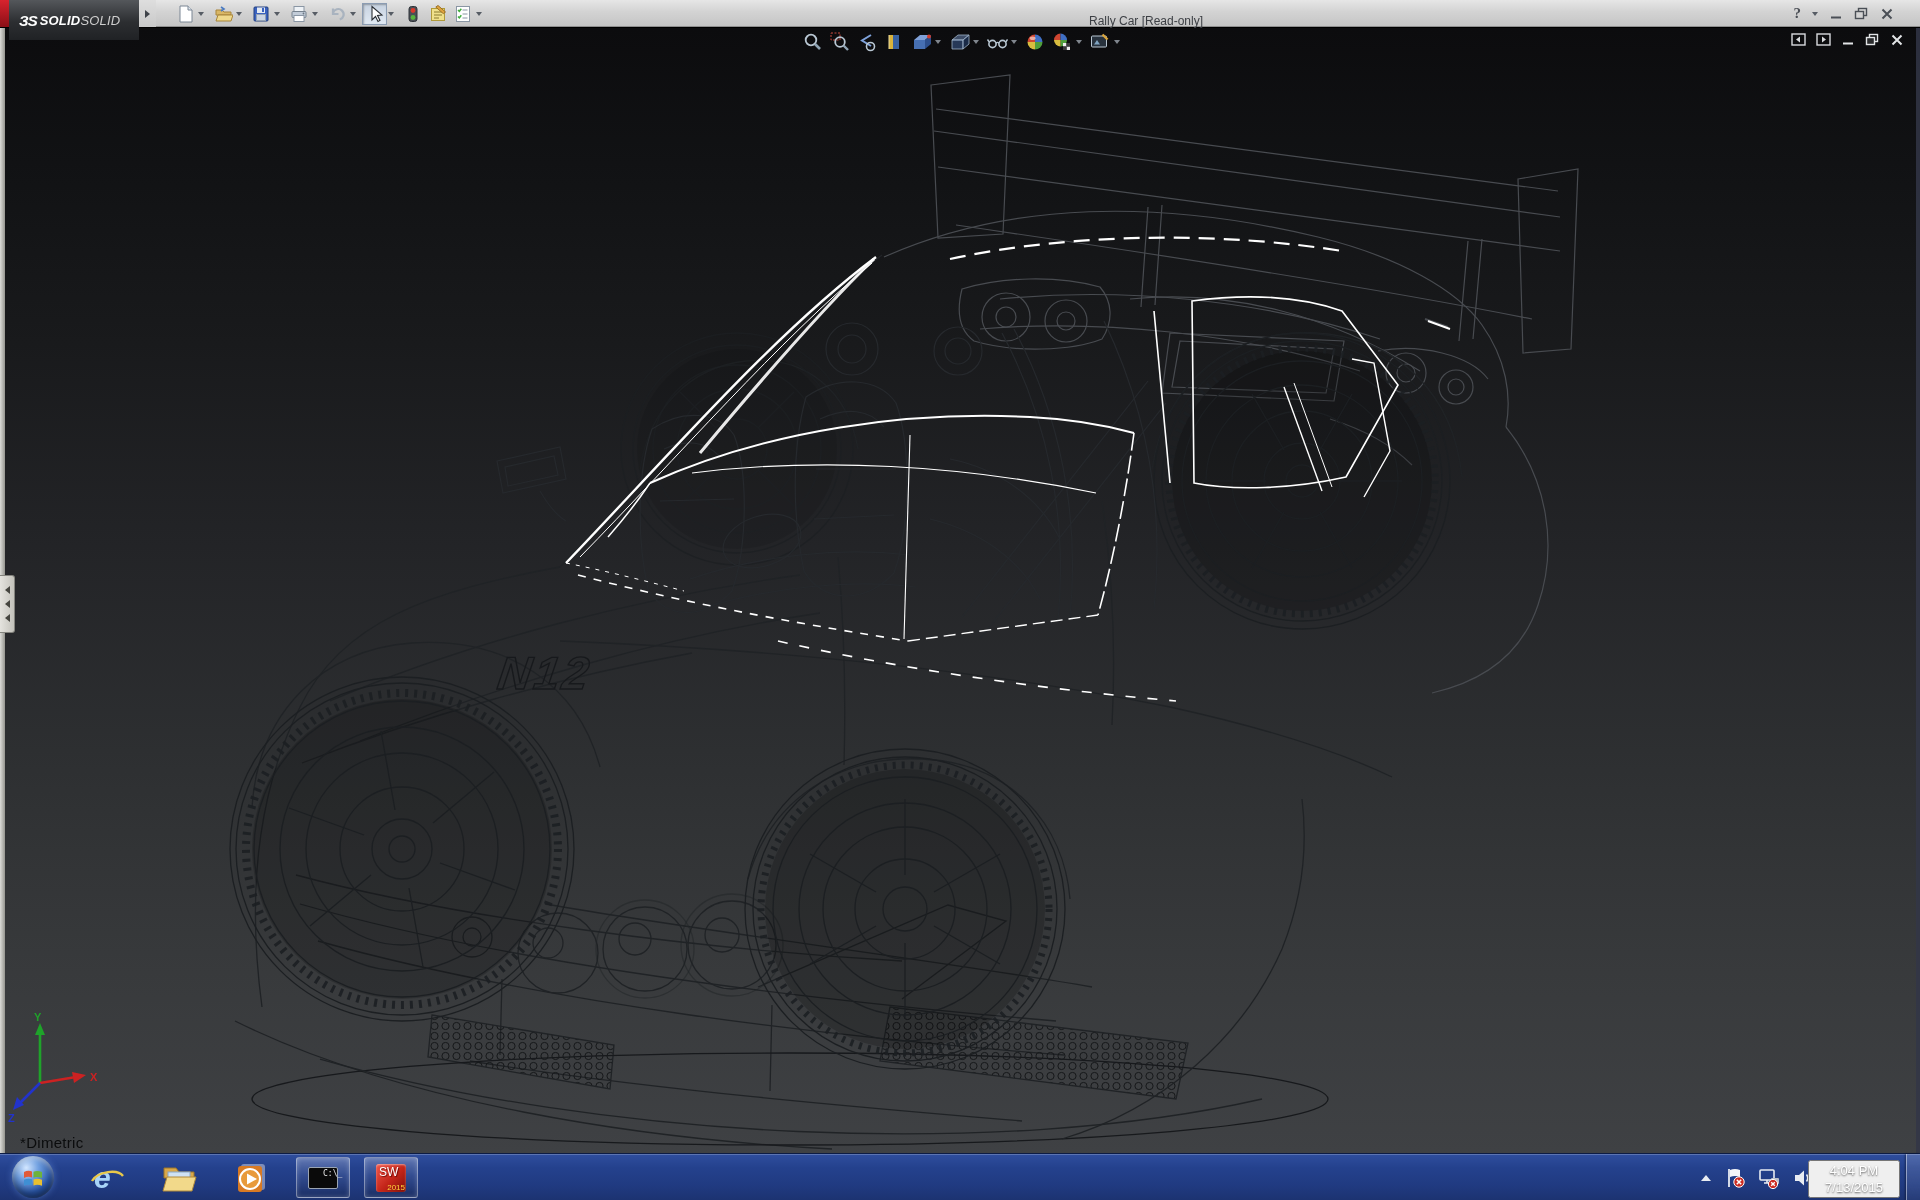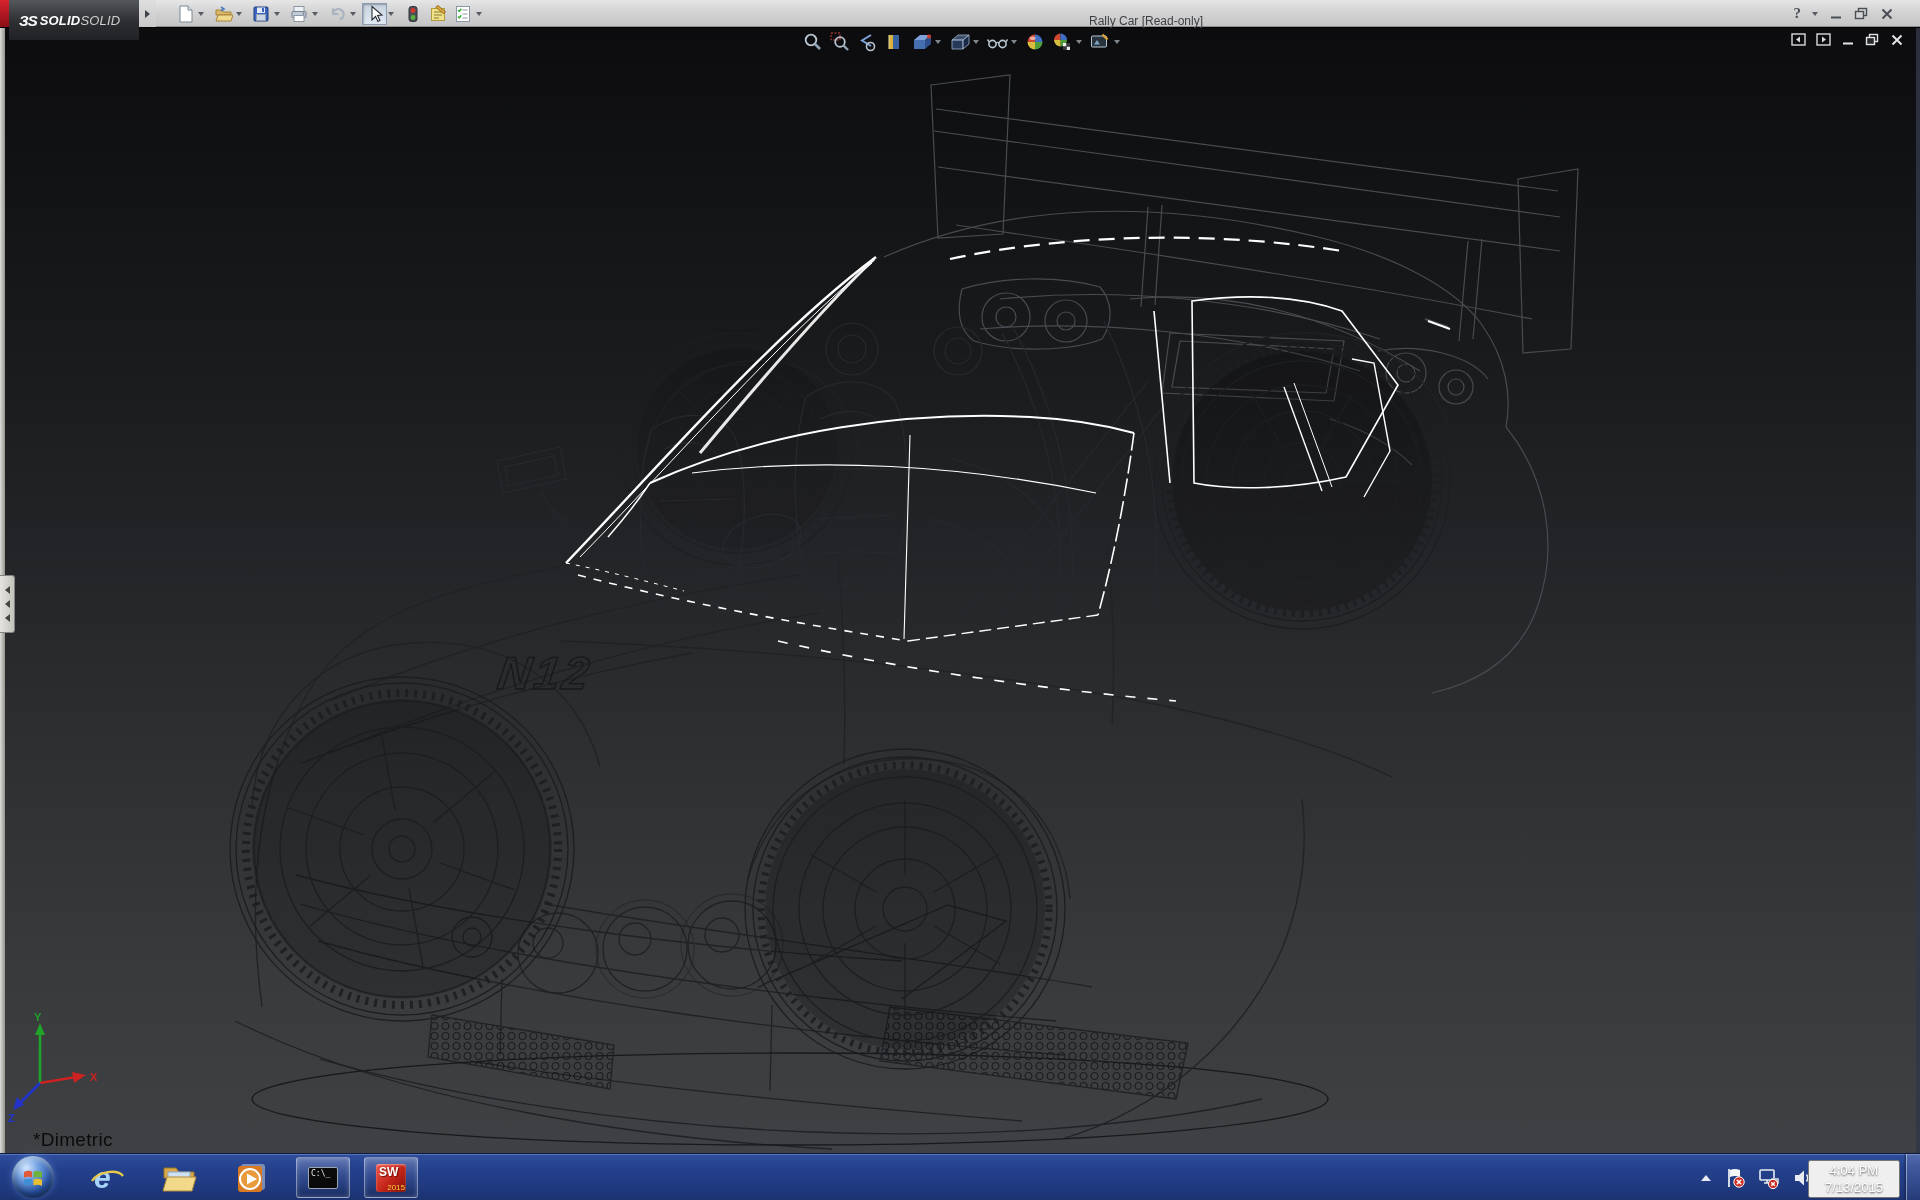--- a/index.html
+++ b/index.html
@@ -46,42 +46,42 @@
   .left-splitter{position:absolute;left:0;top:0;width:5px;height:100%;
     background:linear-gradient(90deg,#dcdcd8,#95958f);z-index:14}
   .split-tab{position:absolute;left:0;top:547px;width:15px;height:58px;
     background:linear-gradient(90deg,#e4e3de,#c3c2bb);border:1px solid #84847e;border-left:none;
     border-radius:0 3px 3px 0;display:flex;flex-direction:column;justify-content:center;
     align-items:center;gap:6px;z-index:15}
   .split-arrow{width:0;height:0;border-top:4px solid transparent;border-bottom:4px solid transparent;
     border-right:5px solid #45453f}
   .right-edge{position:absolute;right:0;top:0;width:4px;height:100%;background:#333646;opacity:.85;z-index:14}
   .triad{position:absolute;left:6px;bottom:30px;z-index:15}
-  .viewlabel{position:absolute;left:33px;bottom:2px;font-size:19px;color:#0b0c0d;z-index:15;letter-spacing:.3px}
+  .viewlabel{position:absolute;left:20px;bottom:2px;font-size:15px;color:#0b0c0d;z-index:15;letter-spacing:.3px}
 
   
   .taskbar{position:absolute;top:1153px;left:0;width:1920px;height:47px;z-index:40;
     background:linear-gradient(#2f4e9e,#24418d 30%,#203a80 70%,#1c3371);
     border-top:1px solid #0d1c44}
   .taskbar::before{content:"";position:absolute;top:0;left:0;right:0;height:1px;
     background:rgba(255,255,255,.22)}
   .orb{position:absolute;left:12px;top:2px;width:42px;height:42px;border-radius:50%;
     background:radial-gradient(circle at 34% 28%,#d4e7ff 0%,#6f9fe0 30%,#2a56a8 62%,#102a5e 100%);
     box-shadow:inset 0 -4px 8px rgba(0,0,0,.45),inset 0 3px 5px rgba(255,255,255,.5),0 0 7px rgba(120,170,255,.4);
     display:flex;align-items:center;justify-content:center;border:none}
   .tkicon{position:absolute;top:4px;width:42px;height:40px;display:flex;align-items:center;
     justify-content:center;background:transparent;border:none}
   .tkbtn{position:absolute;top:3px;width:54px;height:41px;border:1px solid rgba(255,255,255,.42);
     border-radius:3px;background:linear-gradient(rgba(255,255,255,.26),rgba(255,255,255,.08) 45%,rgba(0,0,0,.14));
     box-shadow:inset 0 0 5px rgba(255,255,255,.25);display:flex;align-items:center;justify-content:center}
-  .cmd-face{width:30px;height:22px;background:#0a0a0a;border:1px solid #9aa4b2;border-radius:2px;
-    font-family:"DejaVu Sans Mono",monospace;font-size:8px;color:#e8e8e8;padding:1px 2px;line-height:9px;text-align:left}
+  .cmd-face{width:18px;height:22px;background:#0a0a0a;border:1px solid #9aa4b2;border-radius:2px;
+    font-family:"DejaVu Sans Mono",monospace;font-size:8px;color:#e8e8e8;padding:1px 14px;line-height:9px;text-align:right}
   .sw-face{position:relative;width:30px;height:28px;border-radius:3px;
     background:linear-gradient(135deg,#f0564a,#c22418 55%,#7e100a);box-shadow:inset 0 1px 2px rgba(255,255,255,.5)}
-  .sw-face .sw-l{position:absolute;left:3px;top:1px;color:#fff;font-weight:bold;font-size:12px;
+  .sw-face .sw-l{position:absolute;left:3px;top:1px;color:#fff;font-weight:normal;font-size:12px;
     text-shadow:1px 1px 1px #6e0c08}
   .sw-face .sw-y{position:absolute;right:1px;bottom:0;color:#ffd23c;font-weight:normal;font-size:8px}
   .tray{position:absolute;right:106px;top:0;height:47px;display:flex;align-items:center;gap:11px}
   .trbtn{background:transparent;border:none;display:flex;align-items:center;justify-content:center}
   .clock{position:absolute;right:20px;top:6px;width:92px;text-align:center;color:#fff;
     font-size:13px;line-height:17px;text-shadow:0 1px 2px rgba(0,0,0,.65)}
   .showdesk{position:absolute;right:0;top:0;width:14px;height:47px;border:none;
     background:linear-gradient(rgba(255,255,255,.16),rgba(255,255,255,.04));
     border-left:1px solid rgba(255,255,255,.45);box-shadow:-1px 0 2px rgba(0,0,0,.4)}
 </style>

